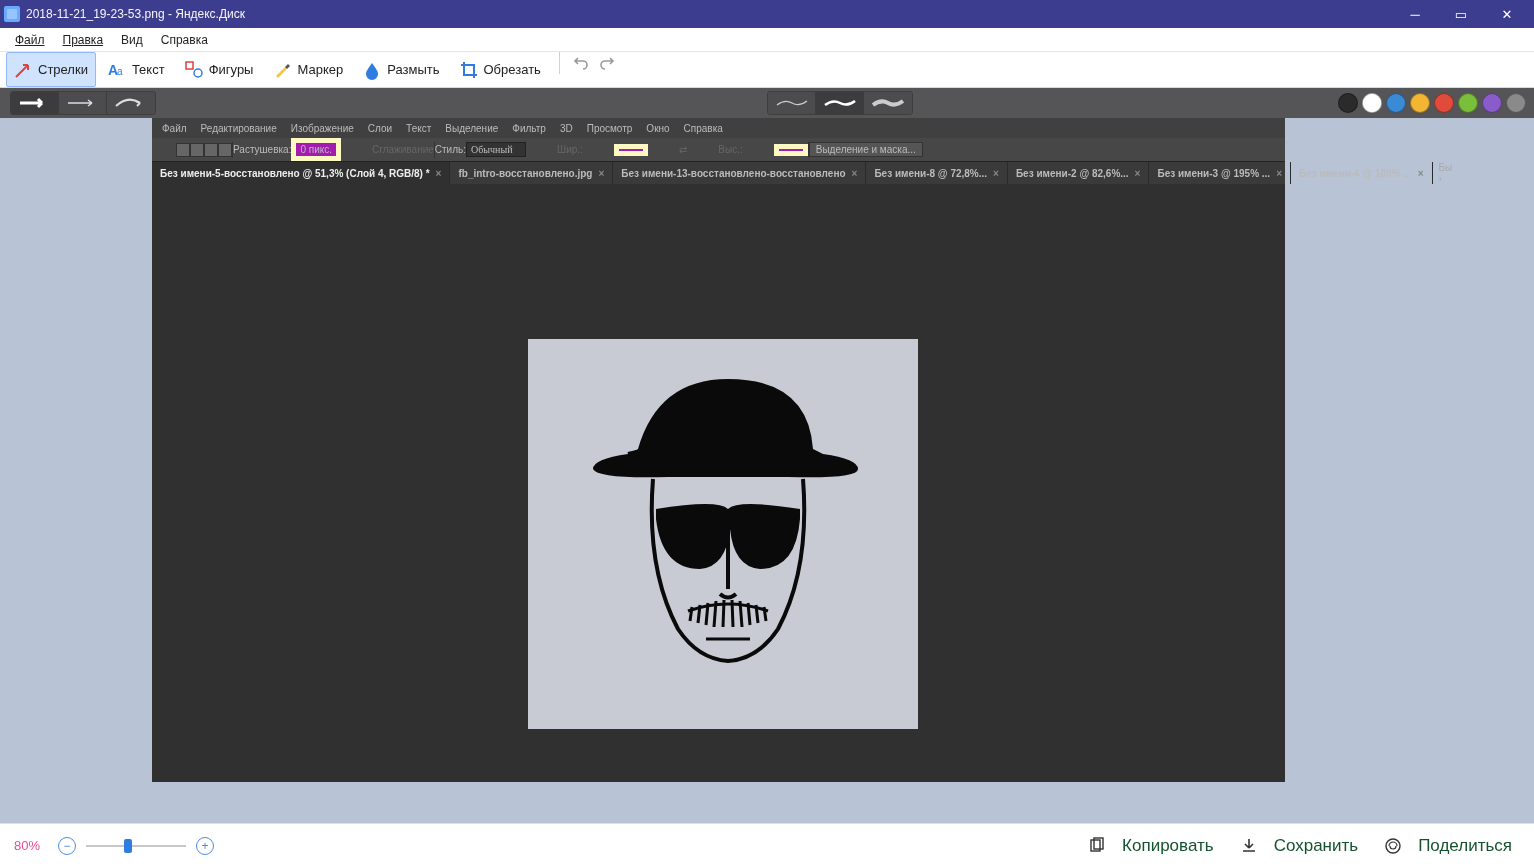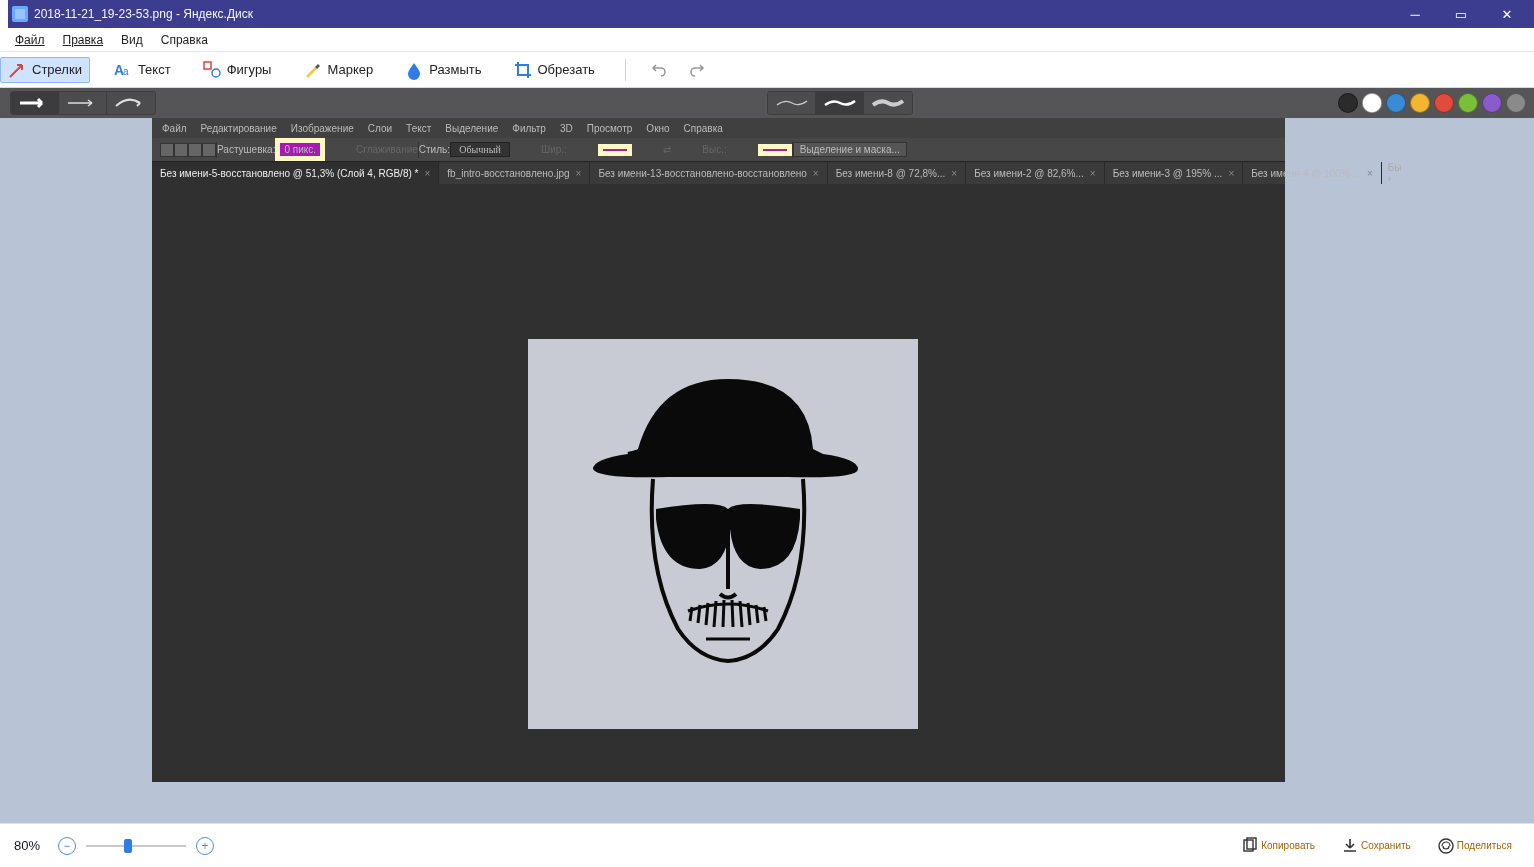--- a/index.html
+++ b/index.html
@@ -1,31 +1,31 @@
 <!DOCTYPE html>
 <html><head>
 <meta charset="utf-8">
 <style>
 * { margin: 0; padding: 0; box-sizing: border-box; font-family: "Segoe UI", Arial, sans-serif; user-select: none; }
 html, body { width: 1534px; height: 867px; overflow: hidden; background: #fff; }
 
 
-.titlebar { height: 28px; background: #3d3d8f; display: flex; align-items: center; padding: 0 4px; color: #fff; margin-left: 8px; }
+.titlebar { height: 28px; background: #3d3d8f; display: flex; align-items: center; padding: 0 4px; color: #fff; }
 .titlebar .app-icon { width: 16px; height: 16px; margin-right: 6px; background: #6aa9ff; border-radius: 2px; position: relative; }
 .titlebar .app-icon::after { content: ""; position: absolute; inset: 3px; background: #fff; opacity: .3; border-radius: 1px; }
 .titlebar .title { font-size: 12px; flex: 1; opacity: .95; }
 .titlebar .winbtn { width: 46px; height: 28px; display: flex; align-items: center; justify-content: center; color: #fff; font-size: 13px; }
 
 
 .menubar { height: 24px; background: #fff; display: flex; align-items: center; padding: 0 6px; border-bottom: 1px solid #e6e6e6; }
 .menubar .mitem { font-size: 12px; padding: 2px 9px; color: #222; }
 .menubar .mitem u { text-decoration: underline; }
 
 
-.ribbon { height: 36px; background: #fff; display: flex; align-items: center; padding: 0 0; border-bottom: 1px solid #d9d9d9; gap: 16px; }
+.ribbon { height: 36px; background: #fff; display: flex; padding: 0 6px; border-bottom: 1px solid #d9d9d9; gap: 4px; }
 .ribbon .tool { display: flex; align-items: center; gap: 6px; padding: 4px 8px; font-size: 13px; color: #222; border-radius: 2px; }
 .ribbon .tool.selected { background: #cfe3ff; border: 1px solid #8fb8ff; padding: 3px 7px; }
 .ribbon .sep { width: 1px; height: 22px; background: #d0d0d0; margin: 0 6px; }
 .ribbon .ricon { width: 18px; height: 18px; display: inline-flex; }
 .ribbon .hist { width: 22px; height: 22px; display: flex; align-items: center; justify-content: center; color: #888; }
 
 
 .optstrip { height: 30px; background: #555557; display: flex; align-items: center; padding: 0 10px; }
 .optstrip .seg { display: flex; border: 1px solid #3d3d3d; border-radius: 3px; overflow: hidden; }
 .optstrip .segbtn { width: 48px; height: 22px; background: #4c4c4e; display: flex; align-items: center; justify-content: center; border-right: 1px solid #3d3d3d; }
@@ -35,44 +35,44 @@
 
 
 .palette { position: absolute; right: 8px; top: 88px; height: 30px; display: flex; align-items: center; gap: 4px; }
 .palette .swatch { width: 20px; height: 20px; border-radius: 50%; border: 1px solid rgba(0,0,0,.35); }
 .palette .swatch.selected { outline: 2px solid #fff; outline-offset: -3px; }
 
 
 .canvas-area { position: absolute; left: 0; right: 0; top: 118px; bottom: 44px; background: #b8c3d6; overflow: hidden; }
 .inner { position: absolute; left: 152px; top: 0; width: 1133px; height: 664px; background: #303030; }
 .inner .psmenu { height: 20px; background: #404040; display: flex; align-items: center; gap: 14px; padding: 0 10px; font-size: 10px; color: #bbb; }
-.inner .psopts { height: 24px; background: #474747; display: flex; align-items: center; padding: 0 8px; font-size: 10px; color: #bbb; border-bottom: 1px solid #222; text-align: center; }
+.inner .psopts { height: 24px; background: #474747; display: flex; align-items: center; padding: 0 24px; font-size: 10px; color: #bbb; border-bottom: 1px solid #222; }
 .inner .psopts .modebtn { width: 14px; height: 14px; background: #666; border: 1px solid #333; }
 .inner .psopts .pssep { width: 1px; height: 16px; background: #333; }
 .inner .psopts .field { background: #a21caf; padding: 1px 4px; border: 5px solid #fef9c3; min-width: 34px; font-size: 10px; }
 .inner .psopts .select { background: #333; border: 1px solid #222; padding: 1px 4px; min-width: 60px; font-size: 10px; font-family: Liberation Serif, serif; }
 .inner .psopts .dim { color: #666; margin-left: 31px; }
 .inner .psopts .btn { background: #555; border: 1px solid #333; padding: 1px 6px; font-size: 10px; }
 .inner .pstabs { height: 22px; background: #3a3a3a; display: flex; align-items: stretch; font-size: 10px; }
-.inner .pstabs .tab { display: flex; align-items: center; padding: 0 8px; color: #bbb; border-right: 1px solid #2a2a2a; gap: 6px; white-space: nowrap; }
+.inner .pstabs .tab { display: flex; align-items: center; padding: 0 8px; color: #bbb; border-right: 1px solid #2a2a2a; gap: 6px; white-space: nowrap; font-weight: bold; }
 .inner .pstabs .tab.active { background: #303030; color: #eee; }
 .inner .pstabs .tab .x { color: #888; font-size: 10px; }
 .inner .pstabs .more { display: flex; align-items: center; padding: 0 6px; color: #aaa; }
 .inner .workspace { position: absolute; left: 0; right: 0; top: 66px; bottom: 0; background: #303030; }
 .inner .artboard { position: absolute; left: 376px; top: 155px; width: 390px; height: 390px; background: #c9cbd4; }
 
 
 .bottombar { position: absolute; left: 0; right: 0; bottom: 0; height: 44px; background: #fff; border-top: 1px solid #e0e0e0; display: flex; align-items: center; padding: 0 14px; gap: 10px; }
-.bottombar .zoomval { font-size: 13px; color: #0f172a; width: 34px; }
+.bottombar .zoomval { font-size: 13px; color: #ec4899; width: 34px; }
 .bottombar .zbtn { width: 18px; height: 18px; border: 1.5px solid #4d8de0; border-radius: 50%; display: flex; align-items: center; justify-content: center; color: #4d8de0; font-size: 12px; line-height: 1; }
 .bottombar .slider { position: relative; width: 100px; height: 20px; }
 .bottombar .slider .track { position: absolute; left: 0; right: 0; top: 9px; height: 2px; background: #c8c8c8; }
 .bottombar .slider .thumb { position: absolute; top: 3px; width: 8px; height: 14px; background: #2f7de0; border-radius: 2px; }
 .bottombar .bspacer { flex: 1; }
-.bottombar .action { display: flex; align-items: center; gap: 2px; font-size: 10px; color: #a16207; padding: 4px 8px; }
+.bottombar .action { display: flex; align-items: center; gap: 16px; font-size: 17px; color: #14532d; padding: 4px 8px; }
 .bottombar .action .aicon { width: 18px; height: 18px; display: inline-flex; }
 
 svg { overflow: visible; }
 </style>
 </head>
 <body>
 
 <div class="titlebar">
   <span class="app-icon"></span>
   <span class="title">2018-11-21_19-23-53.png - Яндекс.Диск</span>

